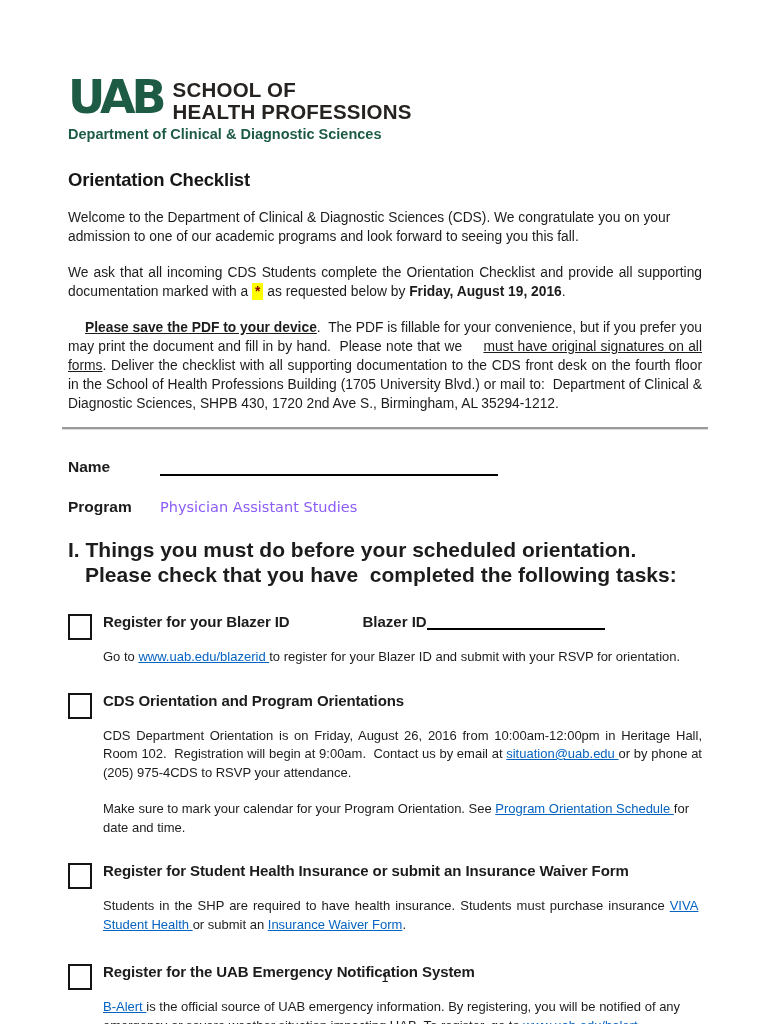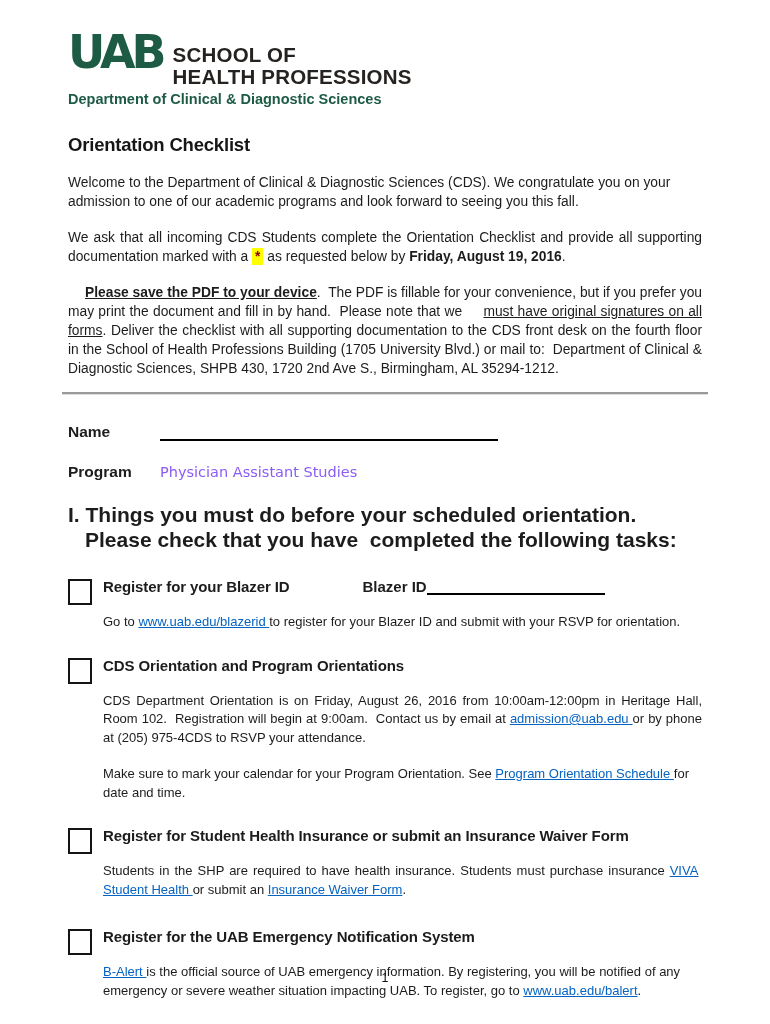--- a/index.html
+++ b/index.html
@@ -14,37 +14,37 @@
   html,body{background:#fff;}
   body{
     width:770px;height:1024px;
     position:relative;
     font-family:"Liberation Sans",sans-serif;
     color:var(--ink);
     overflow:hidden;
   }
   .page{
     position:absolute;inset:0;
-    padding:28px 62px 0 62px;
+    padding:73px 62px 0 62px;
   }
   .content{padding:0 6px;}
 
   
   .logo-row{display:flex;align-items:flex-start;padding-left:6px;}
   .uab-mark{
     font-family:"DejaVu Sans",sans-serif;
     font-weight:bold;
     font-size:46px;
     line-height:48px;
     letter-spacing:-4px;
     color:var(--uab-green);
     transform:scaleY(1.02);
   }
   .school-text{
-    margin-left:10px;margin-top:16px;
+    margin-left:10px;margin-top:6px;
     font-weight:bold;
     font-size:20.5px;
     line-height:22px;
     letter-spacing:0.2px;
     color:#262220;
   }
   .dept-line{
     padding-left:6px;
     margin-top:3px;
     font-weight:bold;
@@ -197,21 +197,21 @@
           <span class="blazer-line"></span>
         </div>
         <p class="item-text"><span>Go to </span><span class="link">www.uab.edu/blazerid </span><span>to register for your Blazer ID and submit with your RSVP for orientation.</span></p>
       </div>
     </div>
 
     <div class="item mt-item2">
       <div class="cb"></div>
       <div class="item-content">
         <div class="item-title">CDS Orientation and Program Orientations</div>
-        <p class="item-text just"><span>CDS Department Orientation is on Friday, August 26, 2016 from 10:00am-12:00pm in Heritage Hall, Room 102.&nbsp; Registration will begin at 9:00am.&nbsp; Contact us by email at </span><span class="link">admission@uab.edu </span><span>or by phone at (205) 975-4CDS to RSVP your attendance.</span></p>
+        <p class="item-text just"><span>CDS Department Orientation is on Friday, August 26, 2016 from 10:00am-12:00pm in Heritage Hall, Room 102.&nbsp; Registration will begin at 9:00am.&nbsp; Contact us by email at </span><span class="link">situation@uab.edu </span><span>or by phone at (205) 975-4CDS to RSVP your attendance.</span></p>
         <p class="item-text"><span>Make sure to mark your calendar for your Program Orientation. See </span><span class="link">Program Orientation Schedule </span><span>for date and time.</span></p>
       </div>
     </div>
 
     <div class="item mt-item4">
       <div class="cb"></div>
       <div class="item-content">
         <div class="item-title">Register for Student Health Insurance or submit an Insurance Waiver Form</div>
         <p class="item-text just"><span>Students in the SHP are required to have health insurance. Students must purchase insurance </span><span class="link">VIVA</span><span>&nbsp; </span><span class="link">Student Health </span><span>or submit an </span><span class="link">Insurance Waiver Form</span><span>.</span></p>
       </div>

